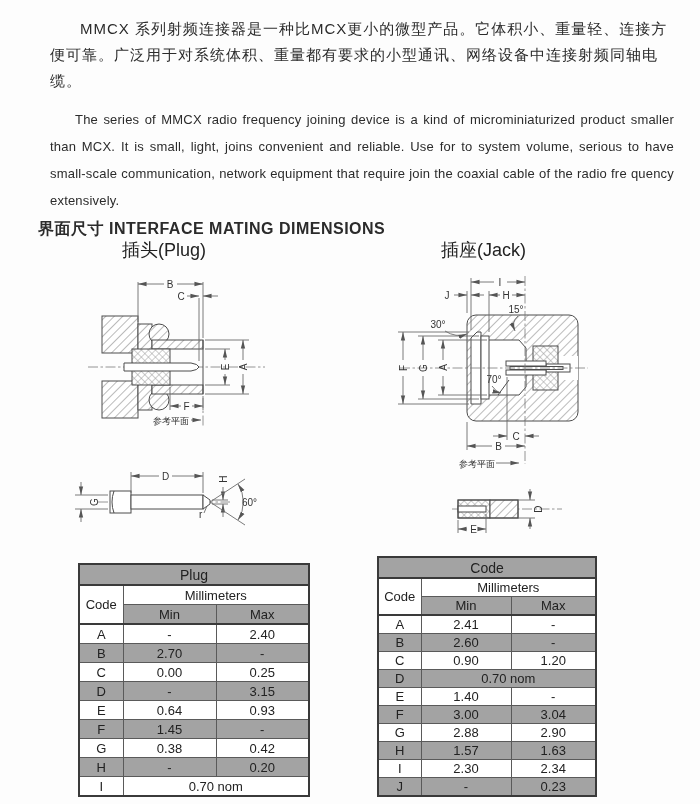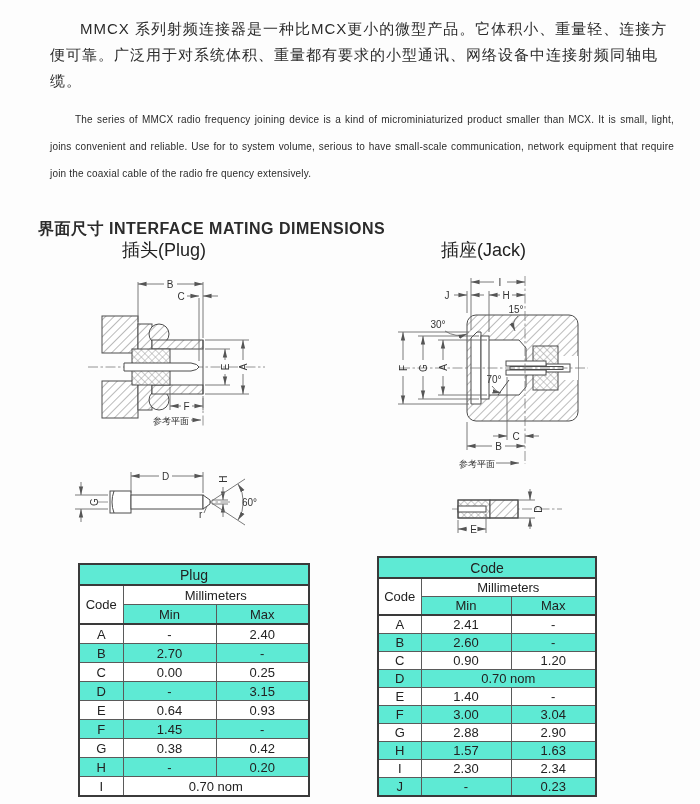--- a/index.html
+++ b/index.html
@@ -2,21 +2,21 @@
 <html><head>
 <meta charset="utf-8">
 <style>
   html,body{margin:0;padding:0;}
   body{width:700px;height:804px;background:#fdfdfd;position:relative;
        font-family:"Liberation Sans",sans-serif;color:#2b2b2b;overflow:hidden;}
   .abs{position:absolute;}
   .intro{left:38px;top:4px;width:648px;}
   .intro p{margin:12px;}
   .cn{font-size:15px;line-height:26px;text-indent:2em;letter-spacing:1px;}
-  .en{font-size:10px;line-height:27px;text-indent:25px;text-align:justify;
+  .en{font-size:13px;line-height:27px;text-indent:25px;text-align:justify;
       letter-spacing:.2px;margin-top:3px;}
   .heading{left:38px;top:186px;font-size:16px;font-weight:bold;letter-spacing:.5px;margin-top:33px;}
   .drawlabel{font-size:18px;color:#222;}
   .plug-label{left:122px;top:238px;}
   .jack-label{left:441px;top:238px;}
   
   .hatch{fill:url(#hat);stroke:#4c4c4c;stroke-width:1;}
   .xhatch{fill:url(#xhat);stroke:#4c4c4c;stroke-width:1;}
   .part{fill:#fff;stroke:#4c4c4c;stroke-width:1;}
   .ol{stroke:#4c4c4c;stroke-width:1;fill:none;}
@@ -25,21 +25,21 @@
   .dt{font:10px "Liberation Sans",sans-serif;fill:#333;}
   .dt9{font:9px "Liberation Sans",sans-serif;fill:#333;}
   
   .dim-table{border-collapse:collapse;table-layout:fixed;border:2px solid #3a3a3a;
              background:#fff;}
   .dim-table td{border:1px solid #5a5a5a;text-align:center;font-size:13px;
                 color:#222;padding:0;}
   .plug-table td{height:18px;}
   .jack-table td{height:17px;}
   .dim-table tr.title td{font-size:14px;height:19px;}
-  .gray{background:#5eead4;}
+  .gray{background:#a3a3a3;}
   .bb2{border-bottom:2px solid #3a3a3a !important;}
   .plug-table{left:78px;top:563px;width:230px;}
   .jack-table{left:377px;top:556px;width:218px;}
 </style>
 </head>
 <body>
 
 <div class="abs intro">
   <p class="cn">MMCX 系列射频连接器是一种比MCX更小的微型产品。它体积小、重量轻、连接方便可靠。广泛用于对系统体积、重量都有要求的小型通讯、网络设备中连接射频同轴电缆。</p>
   <p class="en">The series of MMCX radio frequency joining device is a kind of microminiaturized product smaller than MCX. It is small, light, joins convenient and reliable. Use for to system volume, serious to have small-scale communication, network equipment that require join the coaxial cable of the radio fre quency extensively.</p>

